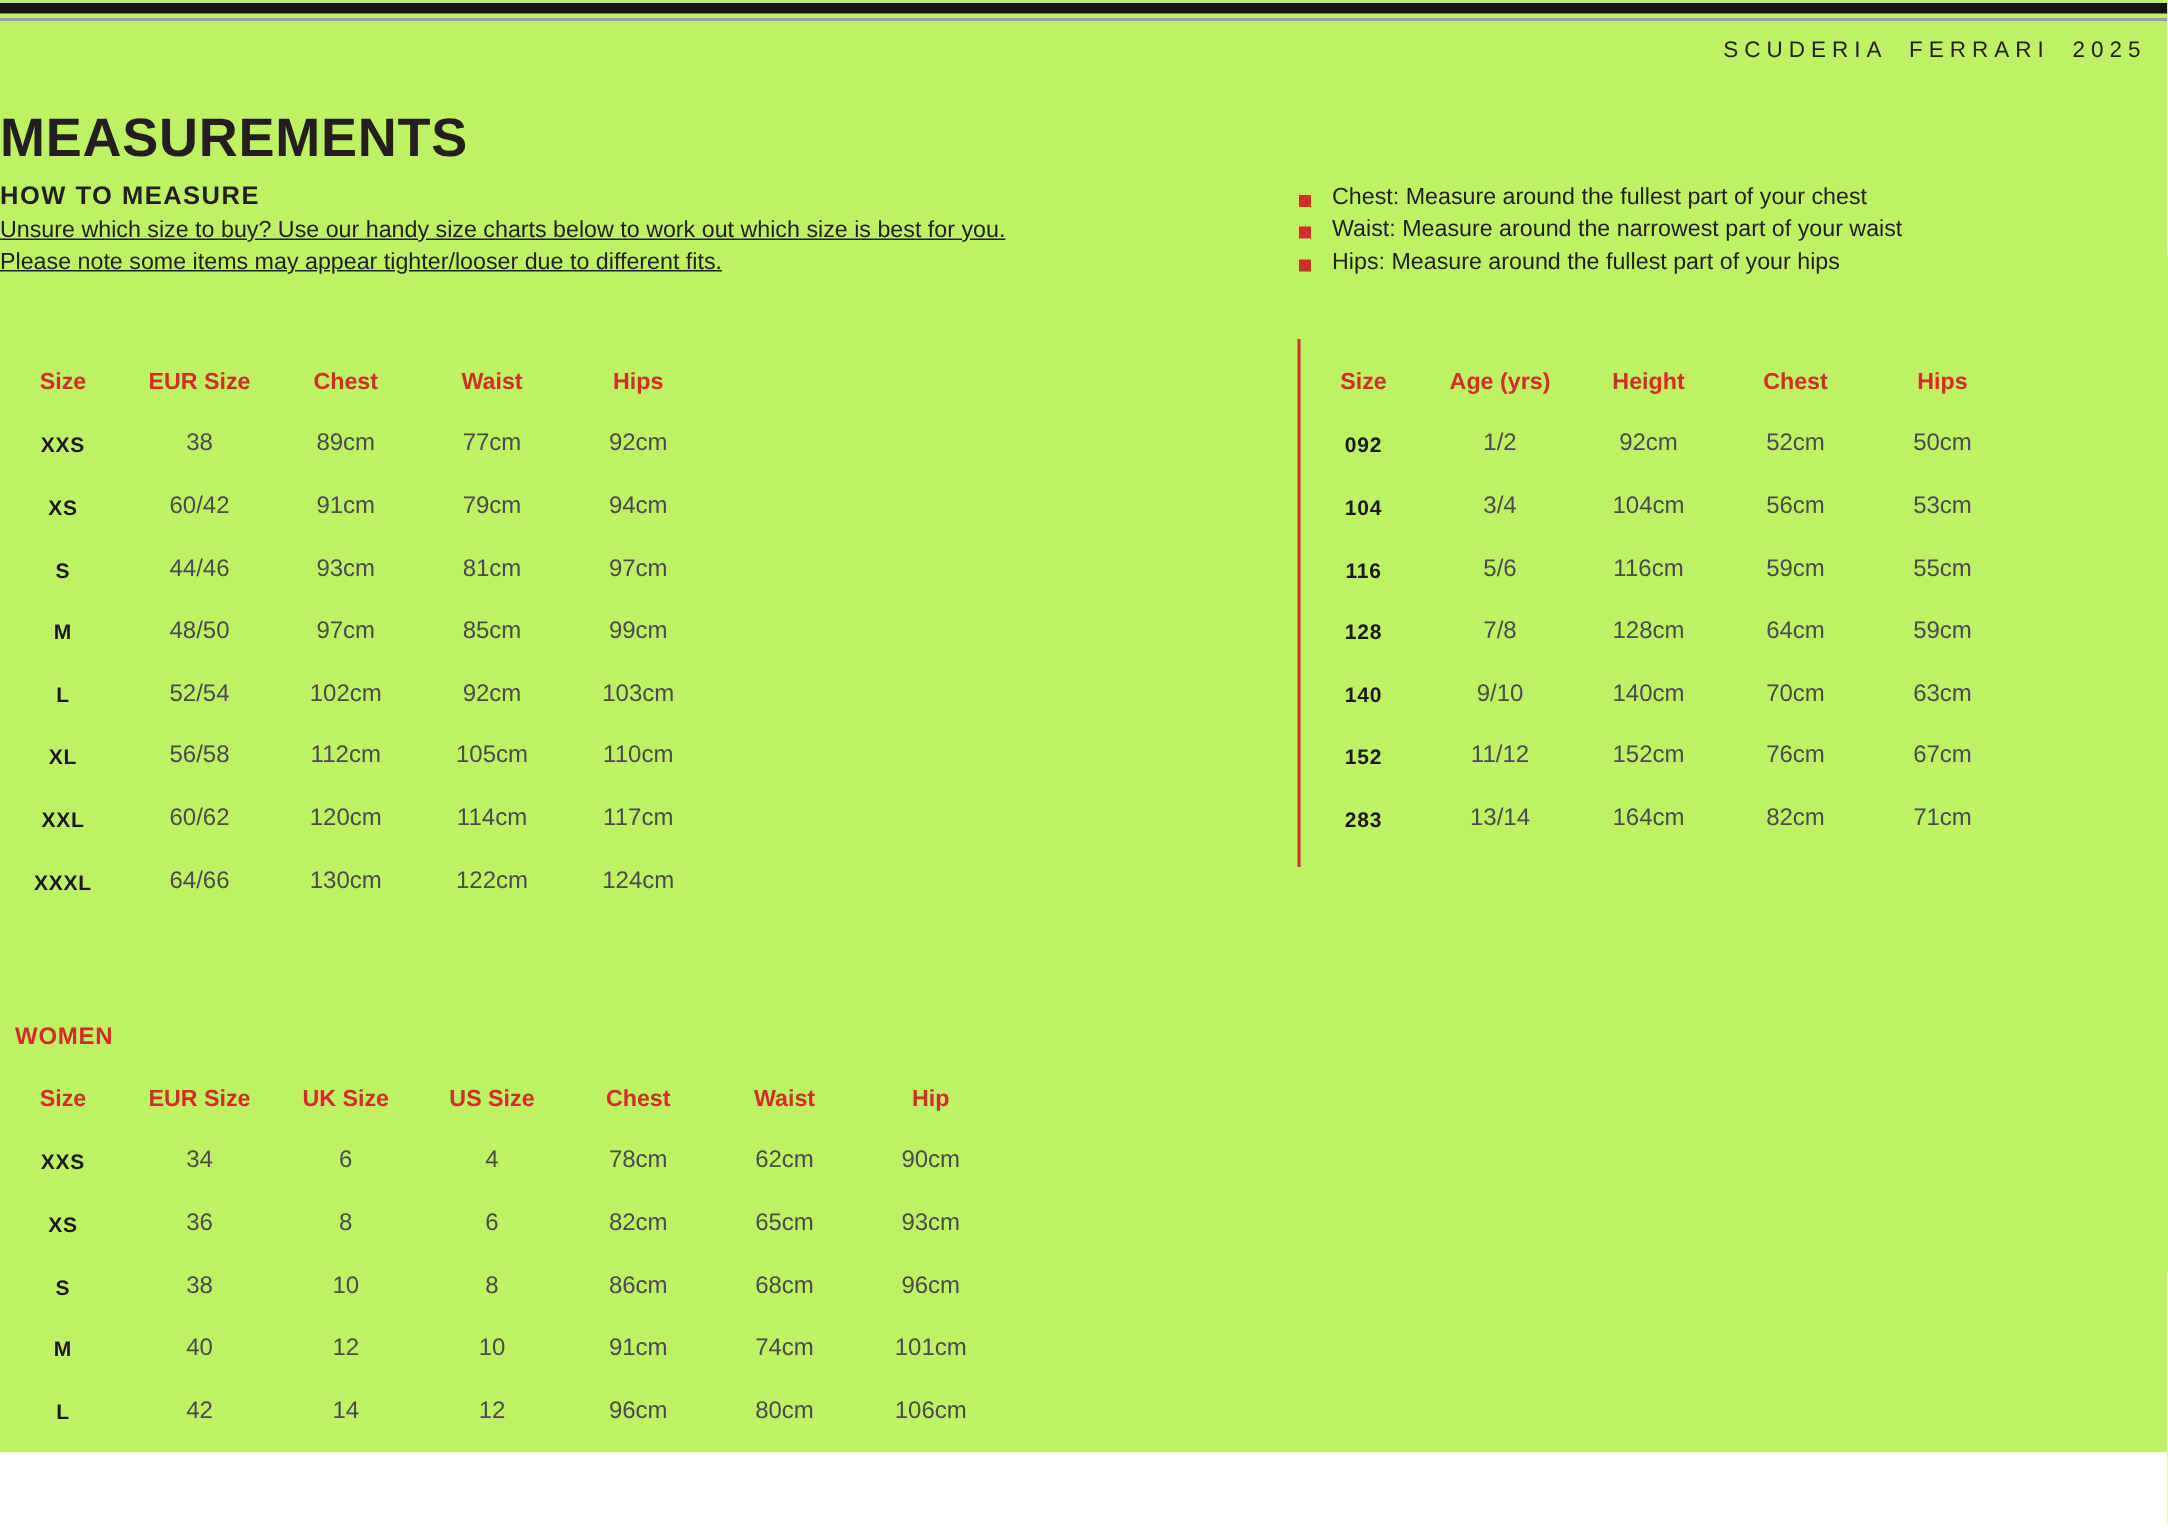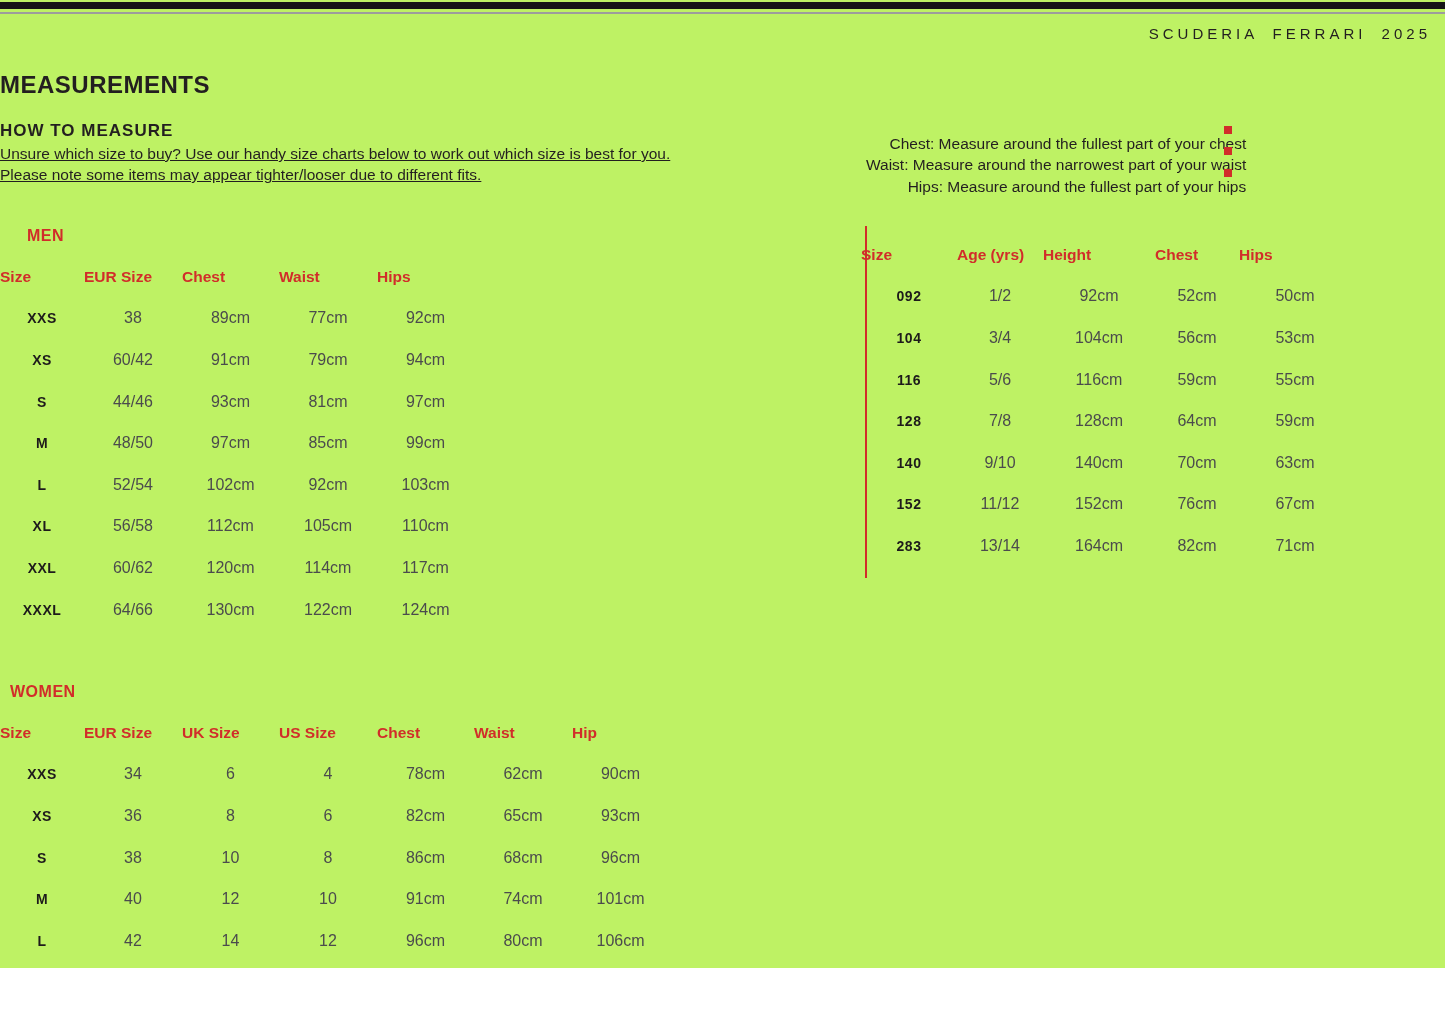--- a/index.html
+++ b/index.html
@@ -19,32 +19,32 @@
   .rule-bottom-thin  { top: 1006px; height: 2px;  background: #9d9d9d; }
   .rule-bottom-thick { top: 1011px; height: 9px;  background: var(--bar, #161416); }
 
   .brand {
     position: absolute; top: 25px; right: 14px;
     font-size: 15px; letter-spacing: 4px; word-spacing: 7px;
     color: var(--text, #231f20); font-weight: 400;
   }
   .h1 {
     position: absolute; left: 0; top: 71px;
-    font-size: 24px; font-weight: 800; letter-spacing: 0.5px;
+    font-size: 36px; font-weight: 800; letter-spacing: 0.5px;
   }
   .h2 {
     position: absolute; left: 0; top: 121px;
     font-size: 17px; font-weight: 800; letter-spacing: 1px;
   }
   .intro {
     position: absolute; left: 0; top: 143px;
     font-size: 15.5px; line-height: 21px; color: var(--text, #231f20); text-decoration: underline;
   }
   .bullets { position: absolute; left: 866px; top: 121px; }
-  .bullet-item { display: flex; align-items: flex-end; height: 21.3px; flex-direction: column; }
+  .bullet-item { display: flex; align-items: center; height: 21.3px; }
   .bullet-sq {
     flex: 0 0 auto; width: 8px; height: 8px;
     background: var(--accent, #d12d2a); margin: 5px 14px 0 0;
   }
   .bullet-text { font-size: 15.5px; line-height: 19px; }
 
   
   .table-section { position: absolute; }
   .sec-men   { left: 0;     top: 220px; width: 480px; --cols: 84px 98px 97px 98px 97px; }
   .sec-kids  { left: 861px; top: 220px; width: 500px; --cols: 96px 86px 112px 84px 112px; }
@@ -53,21 +53,21 @@
   .table-title {
     font-weight: 800; font-size: 16px; letter-spacing: 0.5px;
     color: var(--accent, #d12d2a); margin-top: 7px; height: 15px;
   }
   .sec-men .table-title, .sec-kids .table-title { margin-left: 27px; }
   .sec-women .table-title { margin-left: 10px; }
 
   .grid { margin-top: 14px; }
   .tr { display: grid; grid-template-columns: var(--cols); height: 41.6px; align-items: center; }
   .th {
-    text-align: left; color: var(--accent, #d12d2a);
+    text-align: center; color: var(--accent, #d12d2a);
     font-weight: 800; font-size: 15.5px;
   }
   .td { text-align: center; font-size: 16px; color: var(--muted, #4b4b4d); }
   .td.size-cell {
     font-weight: 800; color: #1d1a1b; font-size: 14px; letter-spacing: 0.5px;
   }
   .kids-line {
     position: absolute; left: 4px; top: 6px; width: 1.5px; height: 352px;
     background: var(--accent, #d12d2a);
   }
@@ -99,21 +99,20 @@
       <span class="bullet-sq"></span>
       <span class="bullet-text">Waist: Measure around the narrowest part of your waist</span>
     </div>
     <div class="bullet-item">
       <span class="bullet-sq"></span>
       <span class="bullet-text">Hips: Measure around the fullest part of your hips</span>
     </div>
   </div>
 
   <div class="table-section sec-men">
-    <div class="table-title">MEN</div>
     <div class="grid">
         <div class="tr">
           <div class="th">Size</div>
           <div class="th">EUR Size</div>
           <div class="th">Chest</div>
           <div class="th">Waist</div>
           <div class="th">Hips</div>
         </div>
         <div class="tr">
           <div class="td size-cell">XXS</div>

